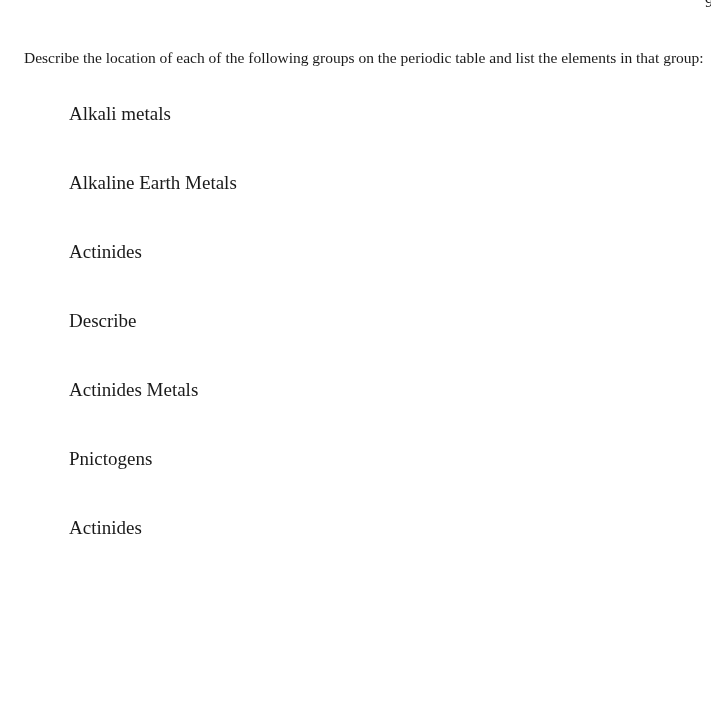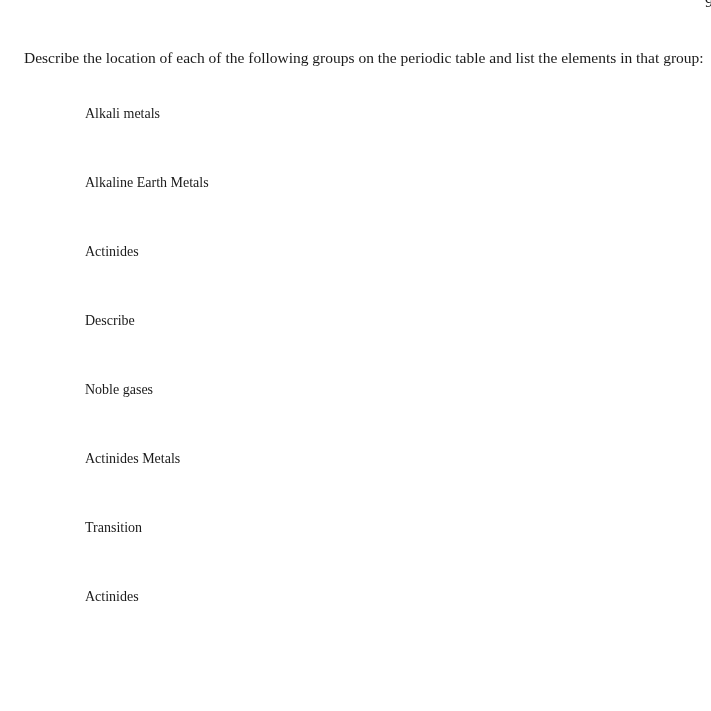--- a/index.html
+++ b/index.html
@@ -34,34 +34,32 @@
     .group-list {
       position: absolute;
       left: 69px;
       top: 104px;
       margin: 0;
       padding: 0;
       list-style: none;
     }
     .group-item {
       height: 69px;
-      font-size: 14px;
+      font-size: 19px;
       line-height: 20px;
-      margin-left: 16px;
     }
   </style>
 </head>
 <body>
 
 <div class="page-number">9</div>
 
 <p class="question">Describe the location of each of the following groups on the periodic table and list the elements in that group:</p>
 
 <ul class="group-list">
   <li class="group-item">Alkali metals</li>
   <li class="group-item">Alkaline Earth Metals</li>
   <li class="group-item">Actinides</li>
   <li class="group-item">Describe</li>
-  <li class="group-item">Noble gases</li>
   <li class="group-item">Actinides Metals</li>
-  <li class="group-item">Transition</li>
+  <li class="group-item">Pnictogens</li>
   <li class="group-item">Actinides</li>
 </ul>
 
 </body></html>

